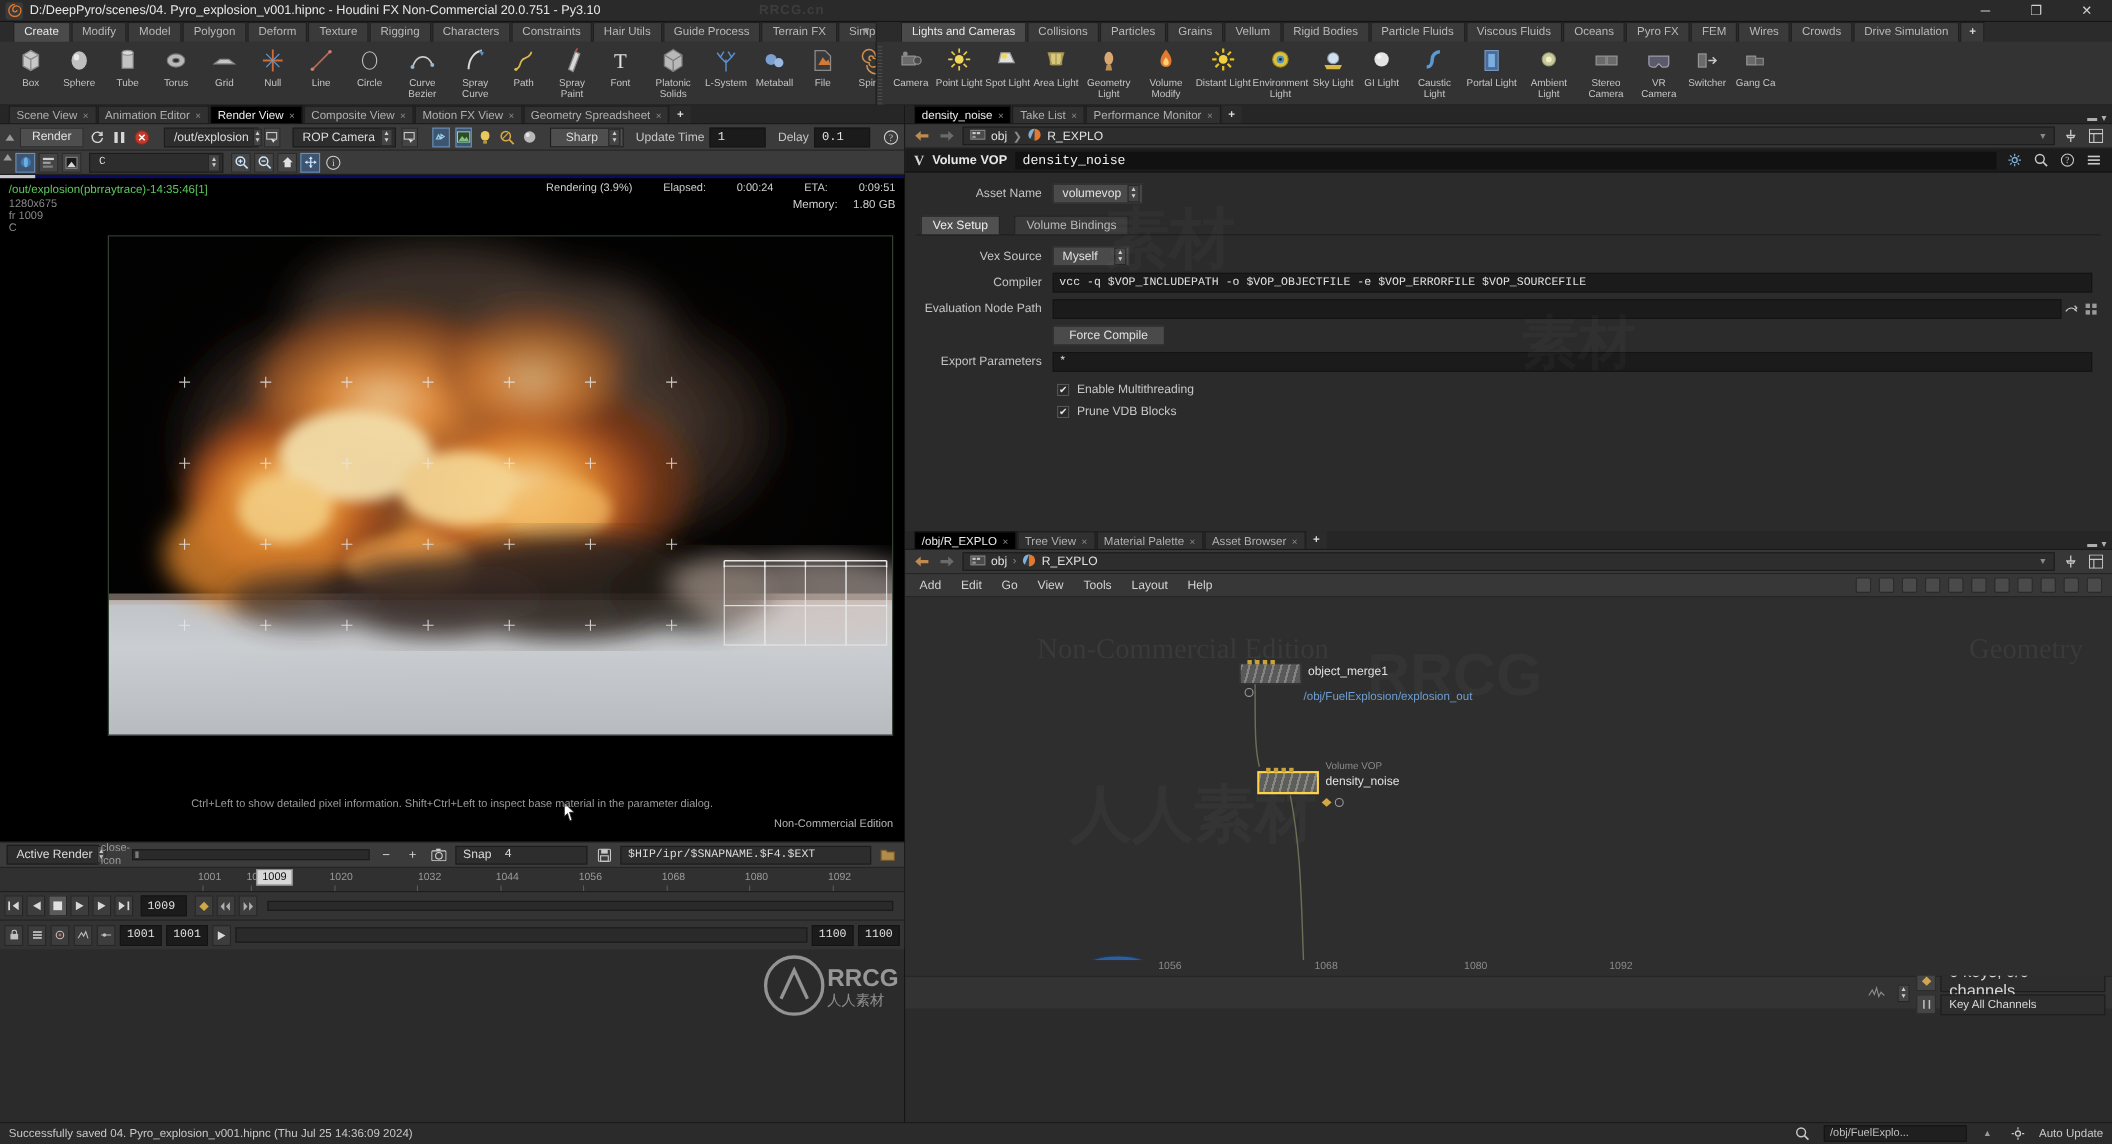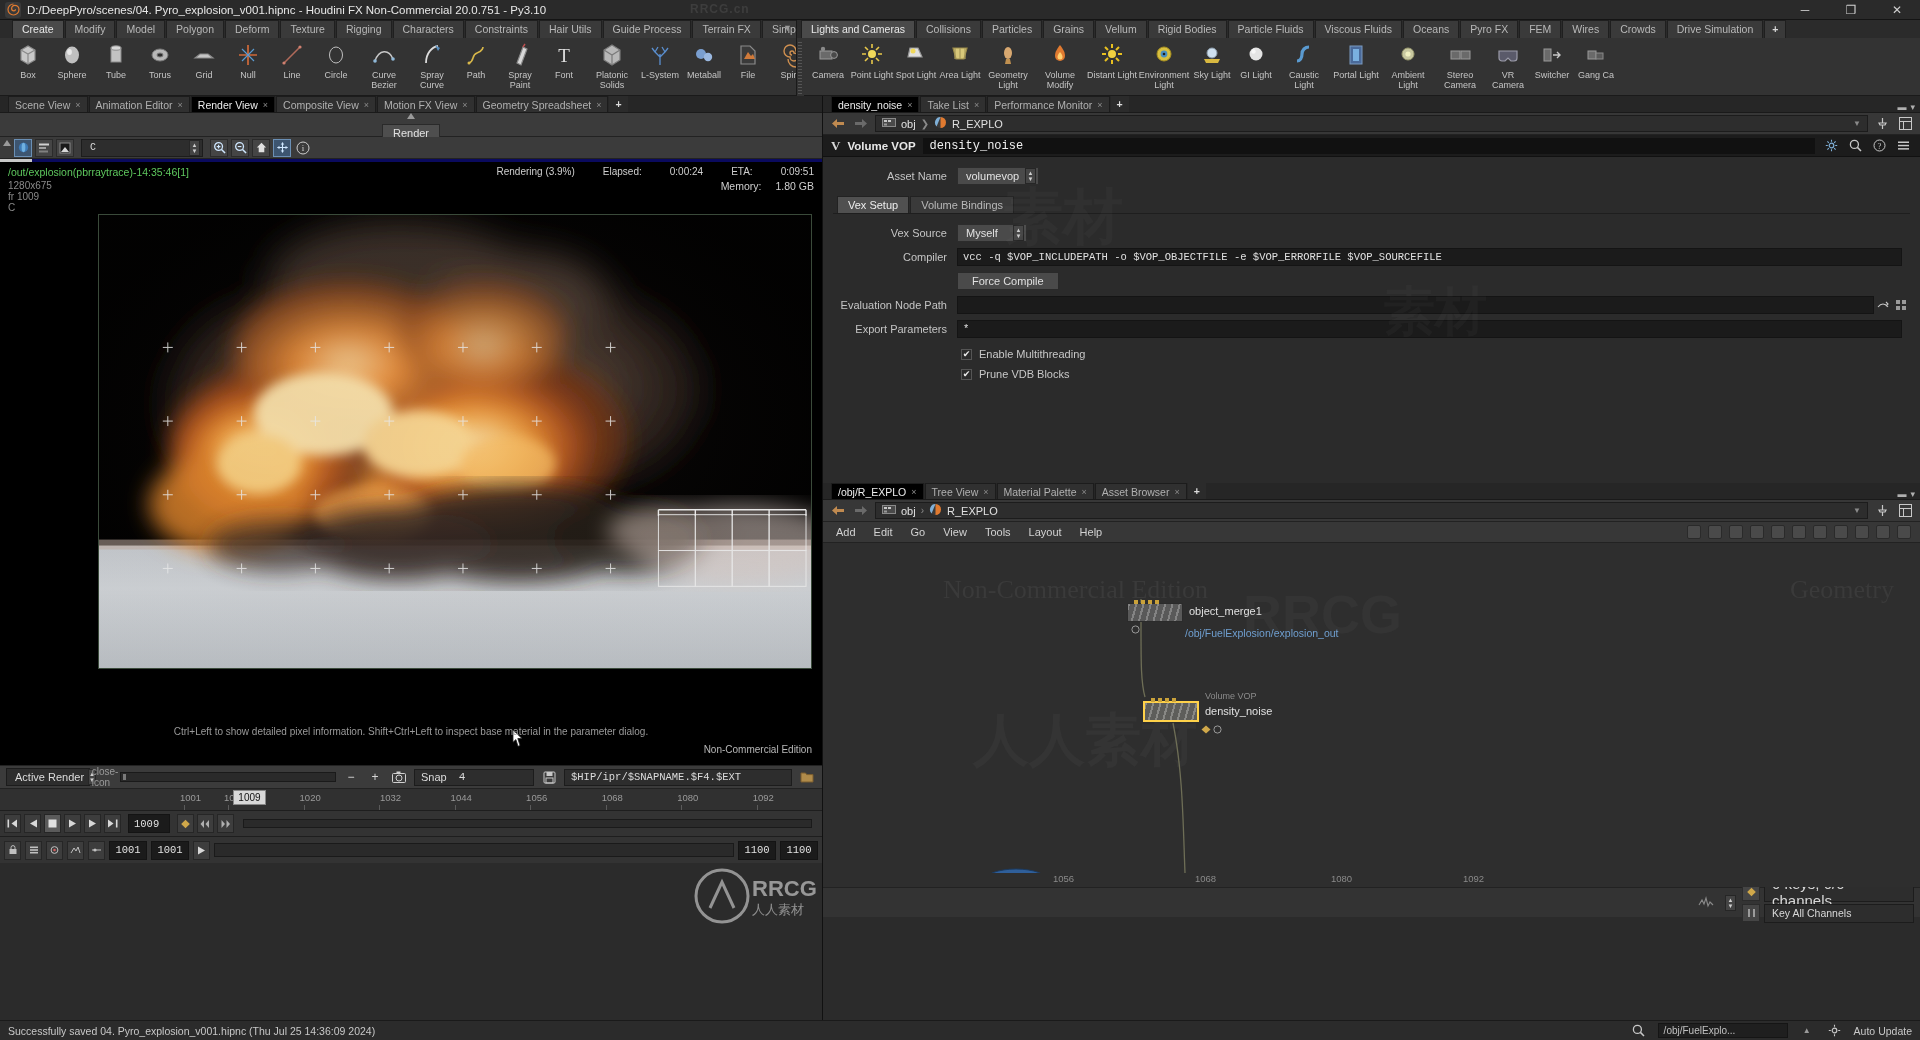--- a/index.html
+++ b/index.html
@@ -88,21 +88,21 @@
     margin-right: 1px; height: 16px; white-space: nowrap;
   }
   .pane-tab.active { background: #000000; color: #ececec; }
   .pane-tab .x { color: #8a8a8a; font-size: 9px; }
   .pane-tab.plus { padding: 1px 6px; color: #ddd; font-weight: bold; background: #2b2b2b; border: none; }
   .pane-corner { margin-left: auto; display: flex; gap: 4px; align-items: center; padding-right: 5px; }
 
   
   .rv-toolbar {
     display: flex; align-items: center; gap: 5px; height: 24px;
-    background: #3b3b3b; padding: 0 5px; border-bottom: 1px solid #222; flex-direction: column;
+    background: #3b3b3b; padding: 0 5px; border-bottom: 1px solid #222;
   }
   .btn {
     background: #4e4e4e; border: 1px solid #2a2a2a; color: #e0e0e0;
     padding: 2px 10px; font-size: 11px; height: 18px; line-height: 13px;
     display: flex; align-items: center; justify-content: center; white-space: nowrap;
   }
   .icobtn {
     width: 18px; height: 18px; display: flex; align-items: center; justify-content: center;
     color: #d6d6d6; font-size: 12px;
   }
@@ -252,21 +252,21 @@
   .plabel { width: 128px; text-align: right; padding-right: 10px; font-size: 11px; color: #c4c4c4; }
   .pcombo {
     background: #4a4a4a; border: 1px solid #2c2c2c; height: 18px; min-width: 66px;
     display: flex; align-items: center; color: #e2e2e2; font-size: 11px; padding: 0 2px 0 8px;
   }
   .ptextfield {
     flex: 1; background: #1b1b1b; border: 1px solid #141414; height: 18px;
     color: #e0e0e0; font-family: "Liberation Mono", monospace; font-size: 10.5px;
     display: flex; align-items: center; padding: 0 5px; overflow: hidden; white-space: nowrap;
   }
-  .ptab-row { display: flex; gap: 1px; padding: 3px 0 0 4px; border-bottom: 1px solid #1e1e1e; }
+  .ptab-row { display: flex; gap: 13px; padding: 3px 0 0 4px; border-bottom: 1px solid #1e1e1e; }
   .ptab {
     padding: 2px 10px; font-size: 11px; background: #3a3a3a; color: #b8b8b8;
     border: 1px solid #222; border-bottom: none;
   }
   .ptab.active { background: #505050; color: #ededed; }
   .pcheck { display: flex; align-items: center; gap: 7px; height: 20px; margin-left: 130px; }
   .cbox {
     width: 11px; height: 11px; background: #2a2a2a; border: 1px solid #555;
     display: flex; align-items: center; justify-content: center;
     color: #e8e8e8; font-size: 9px; line-height: 9px;
@@ -494,21 +494,21 @@
           <div class="shelf-item">
             <svg viewBox="0 0 28 28" class="shelf-ico">
               <path d="M14 14a2 2 0 1 1 2-2 4 4 0 1 1-4 4 6 6 0 1 1 6-6 8 8 0 1 1-8 8" fill="none" stroke="#d09050" stroke-width="1.4"></path>
             </svg>
             <div class="shelf-lbl">Spiral</div>
           </div>
         </div>
     </div>
 
     <div class="shelf-half shelf-right">
-      <div class="shelf-tabs" id="shelf-right-tabs" style="padding-left:4px">
+      <div class="shelf-tabs" id="shelf-right-tabs" style="padding-left:22px">
           <div class="shelf-tab active">Lights and Cameras</div>
           <div class="shelf-tab">Collisions</div>
           <div class="shelf-tab">Particles</div>
           <div class="shelf-tab">Grains</div>
           <div class="shelf-tab">Vellum</div>
           <div class="shelf-tab">Rigid Bodies</div>
           <div class="shelf-tab">Particle Fluids</div>
           <div class="shelf-tab">Viscous Fluids</div>
           <div class="shelf-tab">Oceans</div>
           <div class="shelf-tab">Pyro FX</div>
@@ -1280,41 +1280,41 @@
               <span class="spin">▲<br>▼</span>
             </div>
           </div>
 
           <div class="prow">
             <div class="plabel" style="width:128px">Compiler</div>
             <div class="ptextfield" style="margin-right:8px">vcc -q $VOP_INCLUDEPATH -o $VOP_OBJECTFILE -e $VOP_ERRORFILE $VOP_SOURCEFILE</div>
           </div>
 
           <div class="prow">
-            <div class="plabel" style="width:128px"></div>
-            <div class="btn" style="background:#4a4a4a;padding:2px 14px">Force Compile</div>
-          </div>
-
-          <div class="prow">
             <div class="plabel" style="width:128px">Evaluation Node Path</div>
             <div class="ptextfield"></div>
             <div class="icobtn">
               <svg width="12" height="12" viewBox="0 0 12 12">
                   <path d="M1 8c3-4 7-4 10 0" fill="none" stroke="#c8c8c8" stroke-width="1.1"></path>
                   <path d="M9 3l2 2-2 2" fill="none" stroke="#c8c8c8" stroke-width="1.1"></path>
                 </svg>
             </div>
             <div class="icobtn">
               <svg width="12" height="12" viewBox="0 0 12 12">
                   <rect x="1" y="1" width="4" height="4" fill="#9a9a9a"></rect>
                   <rect x="7" y="1" width="4" height="4" fill="#9a9a9a"></rect>
                   <rect x="1" y="7" width="4" height="4" fill="#9a9a9a"></rect>
                   <rect x="7" y="7" width="4" height="4" fill="#9a9a9a"></rect>
                 </svg>
             </div>
+          </div>
+
+          <div class="prow">
+            <div class="plabel" style="width:128px"></div>
+            <div class="btn" style="background:#4a4a4a;padding:2px 14px">Force Compile</div>
           </div>
 
           <div class="prow">
             <div class="plabel" style="width:128px">Export Parameters</div>
             <div class="ptextfield" style="margin-right:8px">*</div>
           </div>
 
           <div class="pcheck" style="margin-left:132px;margin-top:4px">
             <span class="cbox">✔</span>
             <span>Enable Multithreading</span>

